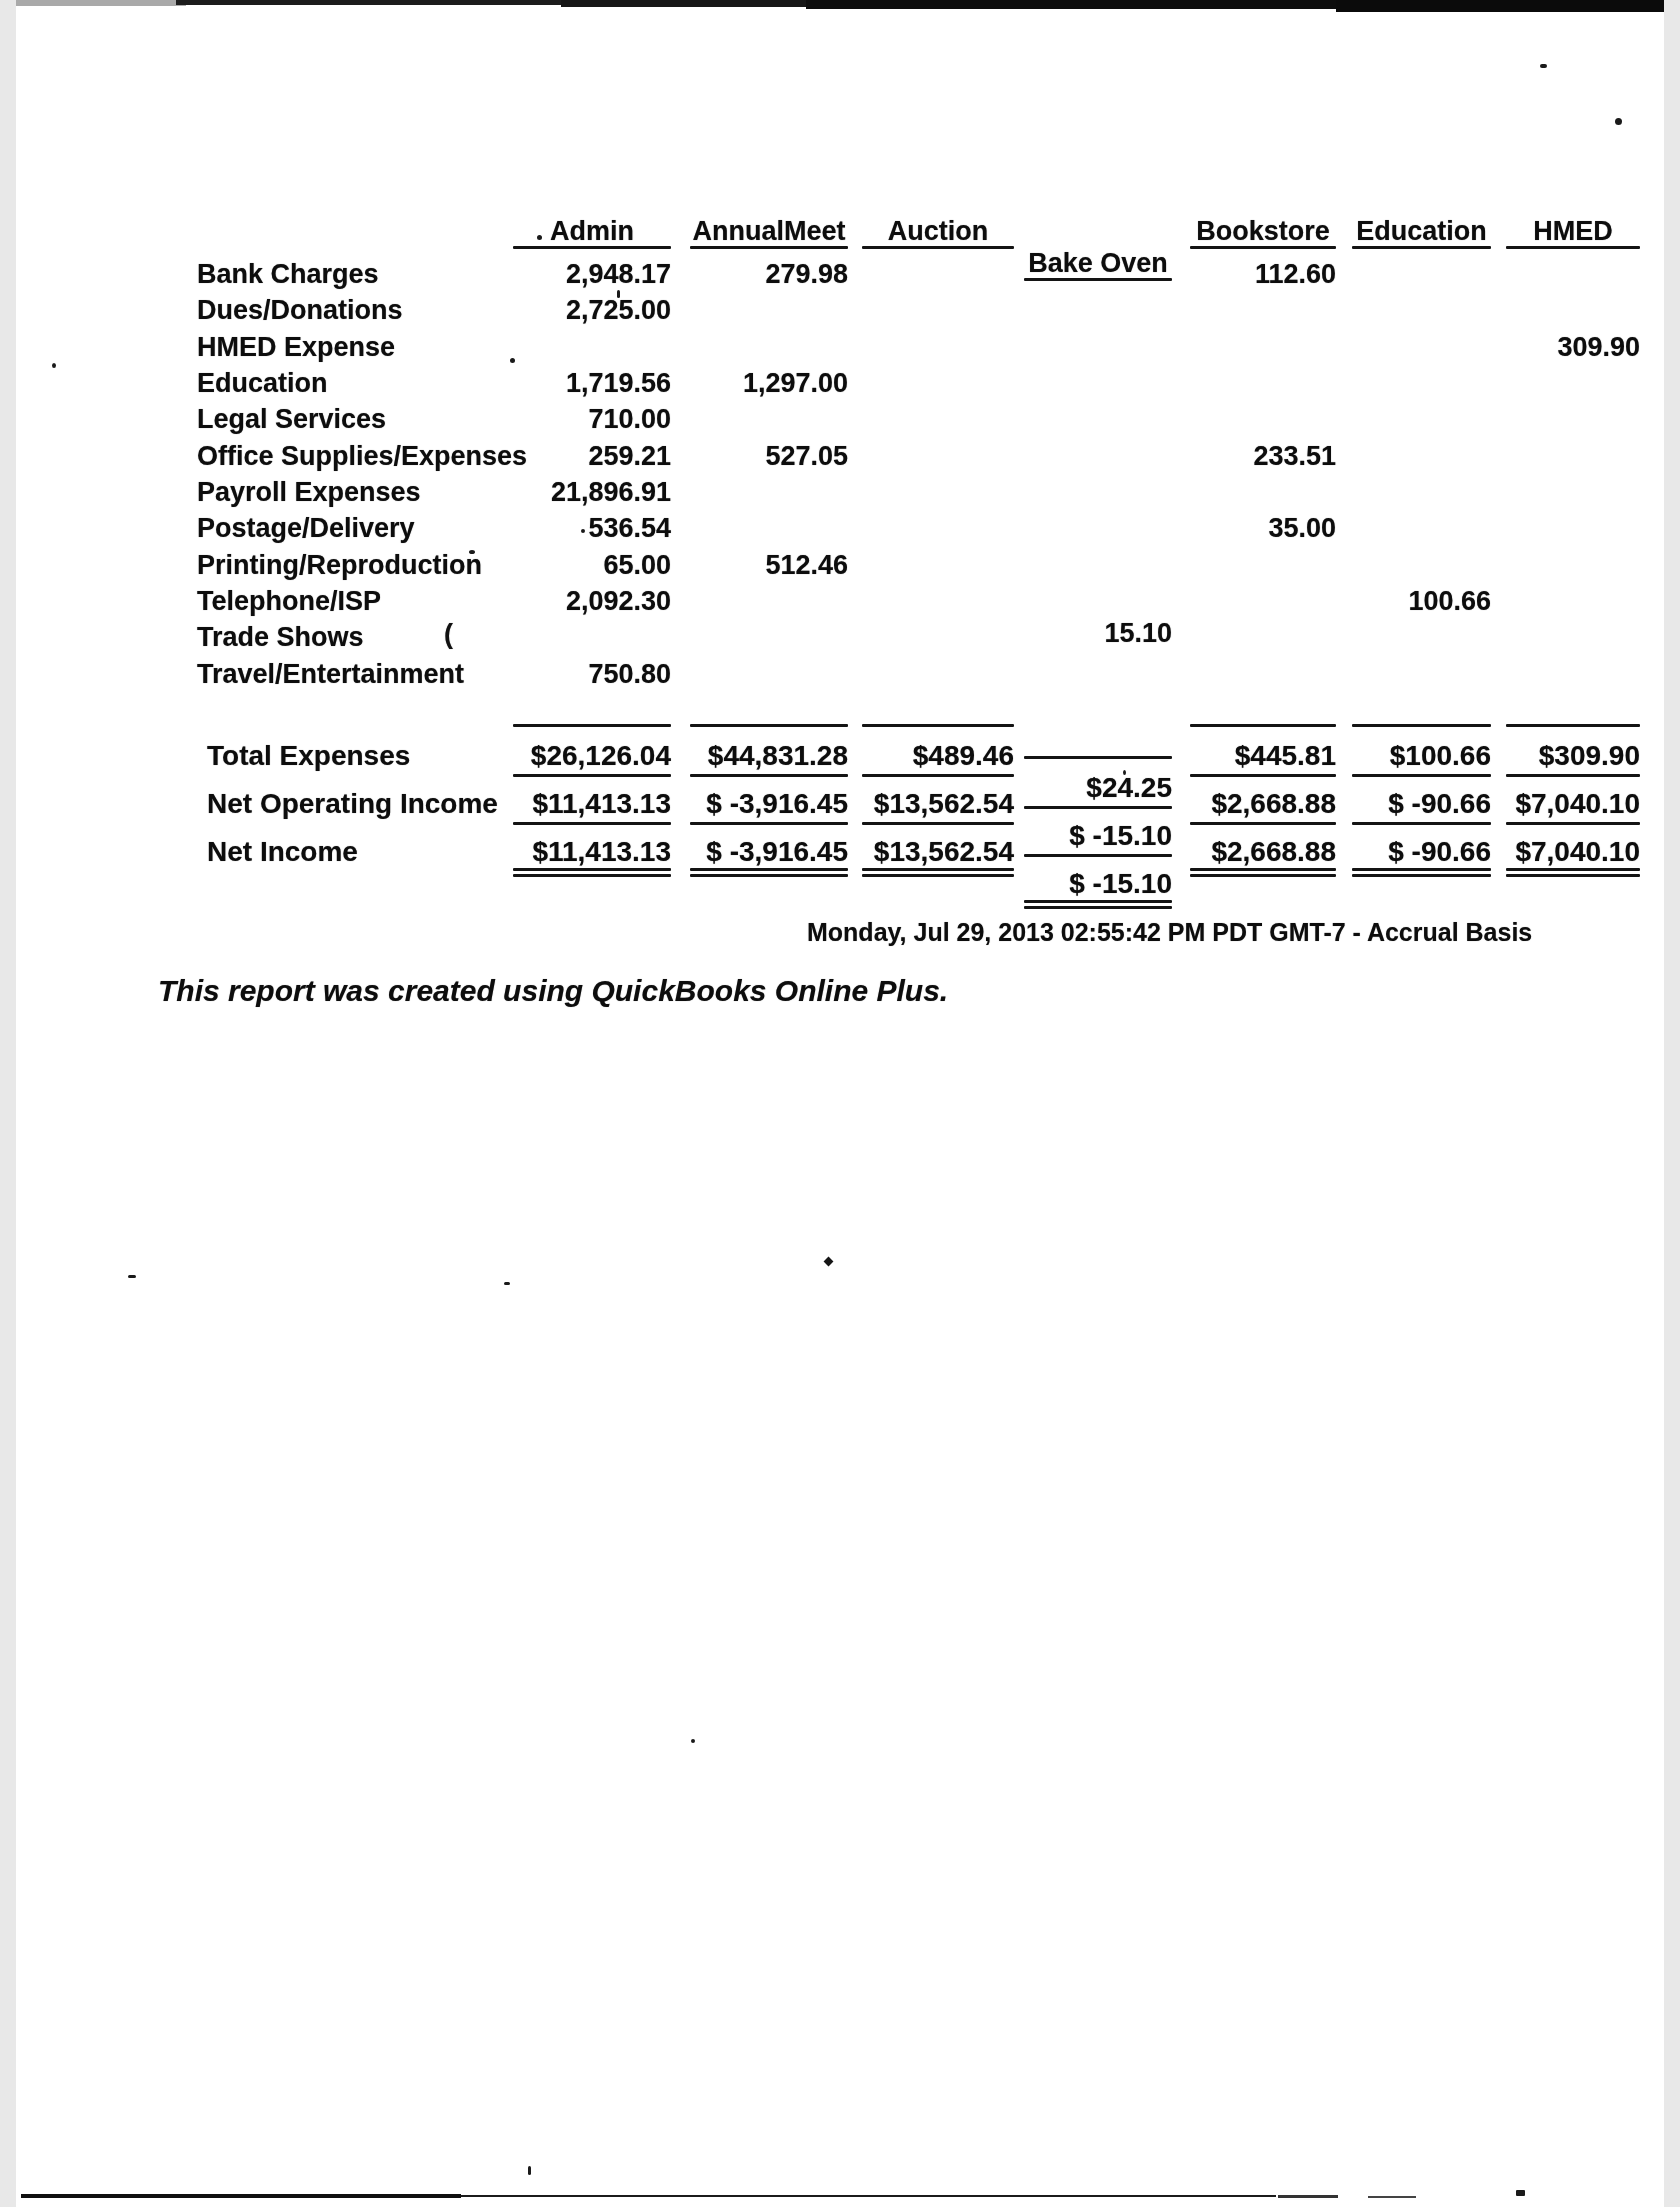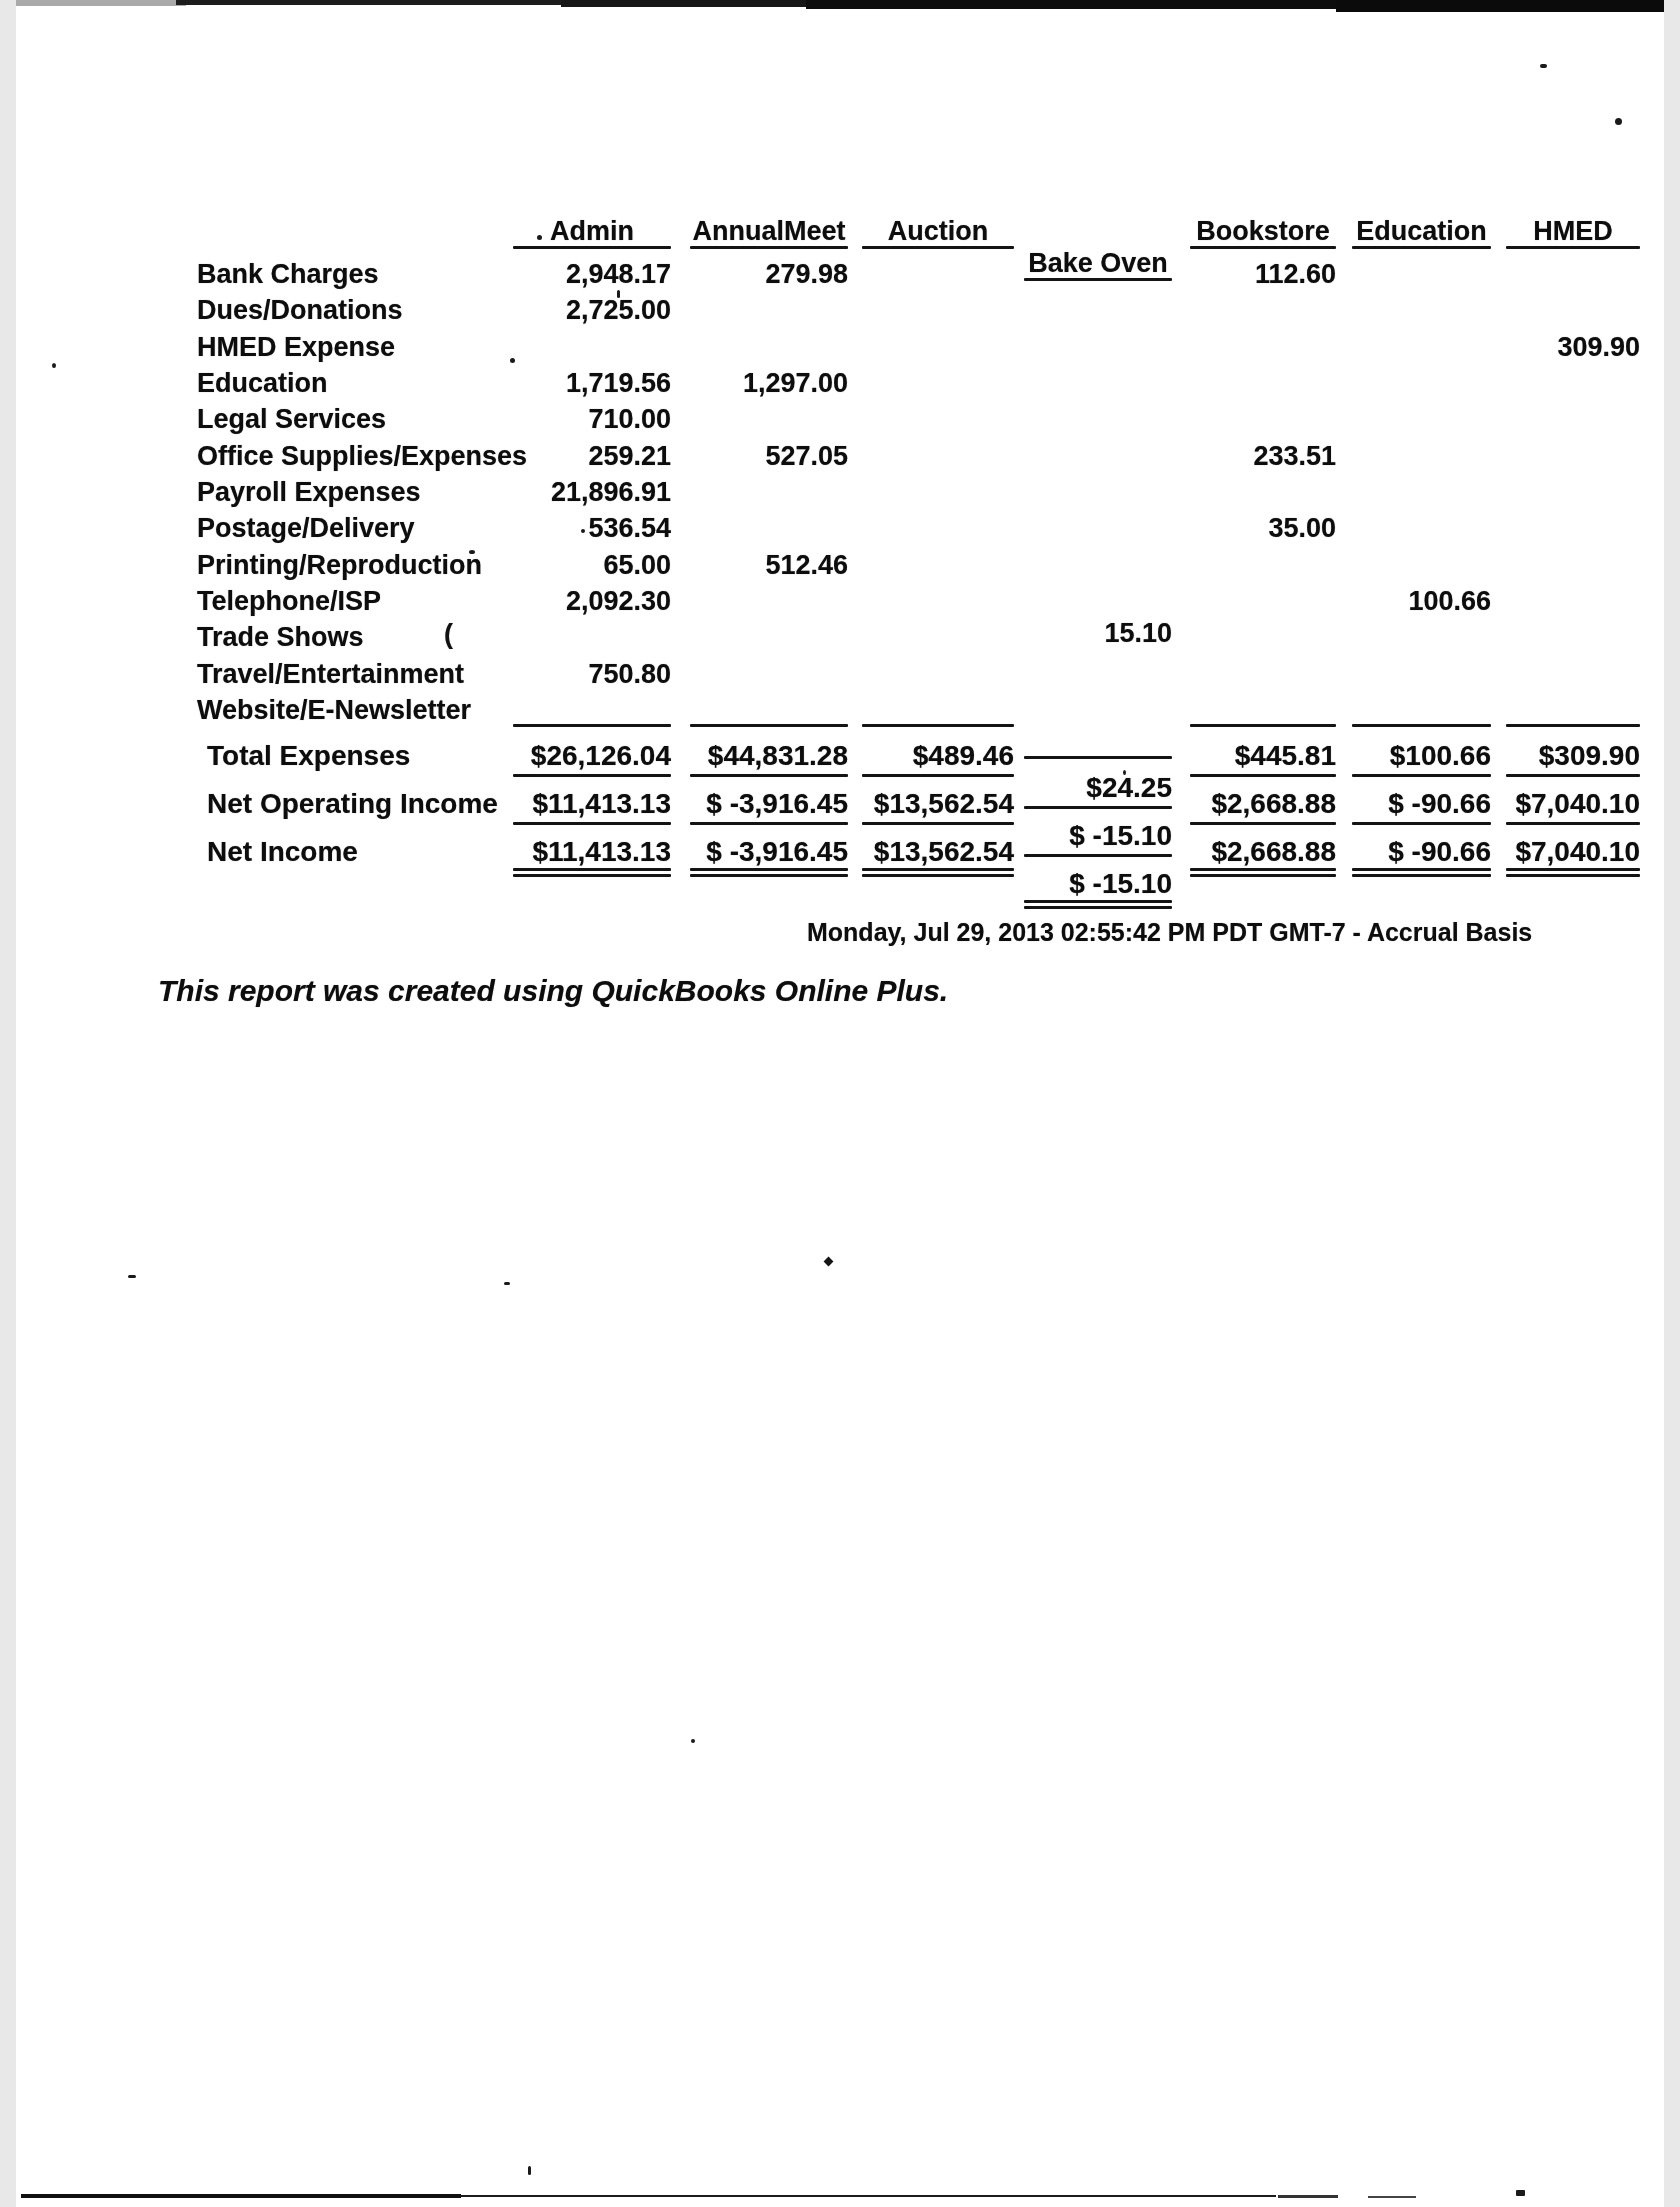--- a/index.html
+++ b/index.html
@@ -201,30 +201,20 @@
       <div class="row">
         <span class="c cl">Travel/Entertainment</span>
         <span class="c c0">750.80</span>
         <span class="c c1"></span>
         <span class="c c2"></span>
         <span class="c c3"></span>
         <span class="c c4"></span>
         <span class="c c5"></span>
         <span class="c c6"></span>
       </div>
-      <div class="row">
-        <span class="c cl">Website/E-Newsletter</span>
-        <span class="c c0"></span>
-        <span class="c c1"></span>
-        <span class="c c2"></span>
-        <span class="c c3"></span>
-        <span class="c c4"></span>
-        <span class="c c5"></span>
-        <span class="c c6"></span>
-      </div>
     </div>
 
     <div class="rl r2">
       <i class="c0"></i>
         <i class="c1"></i>
         <i class="c2"></i>
         <i class="c3"></i>
         <i class="c4"></i>
         <i class="c5"></i>
         <i class="c6"></i>

